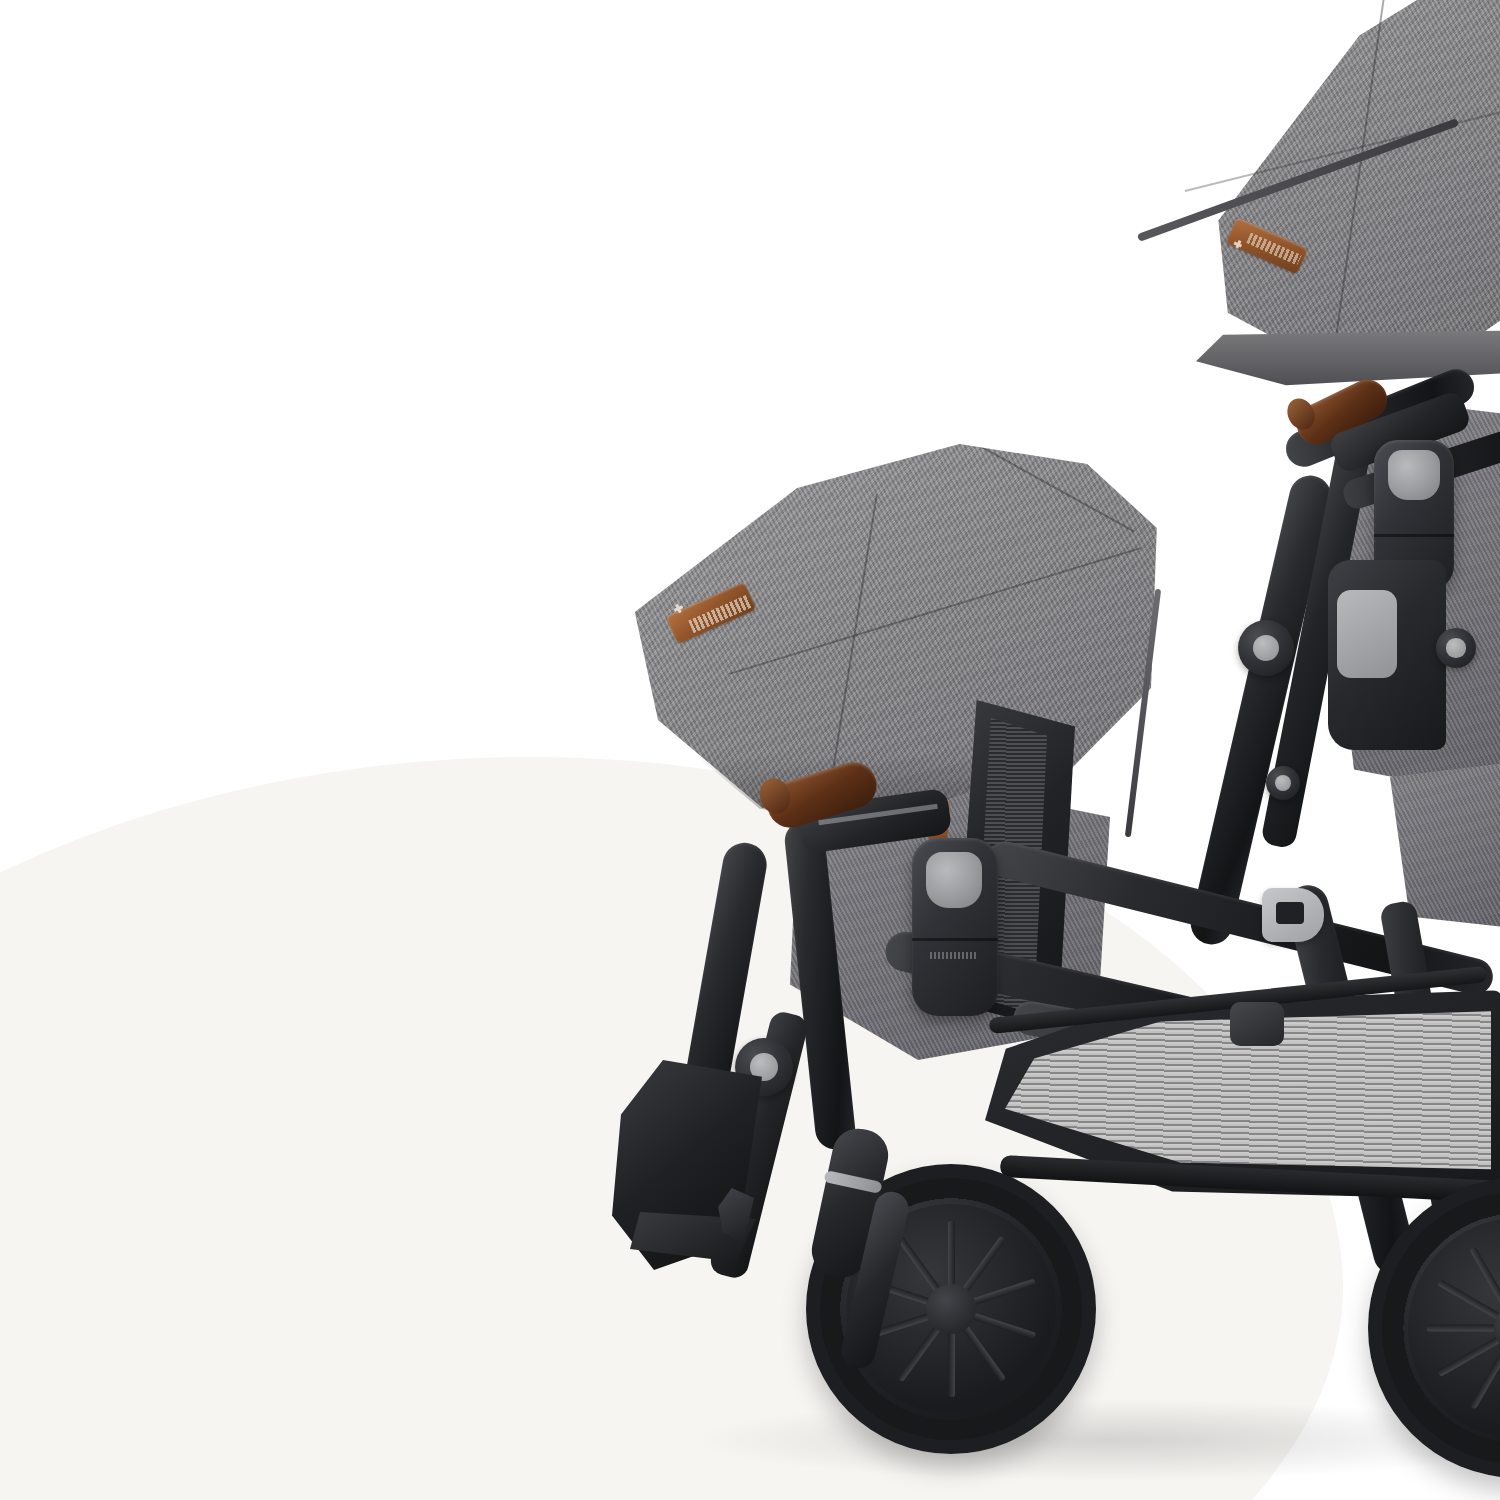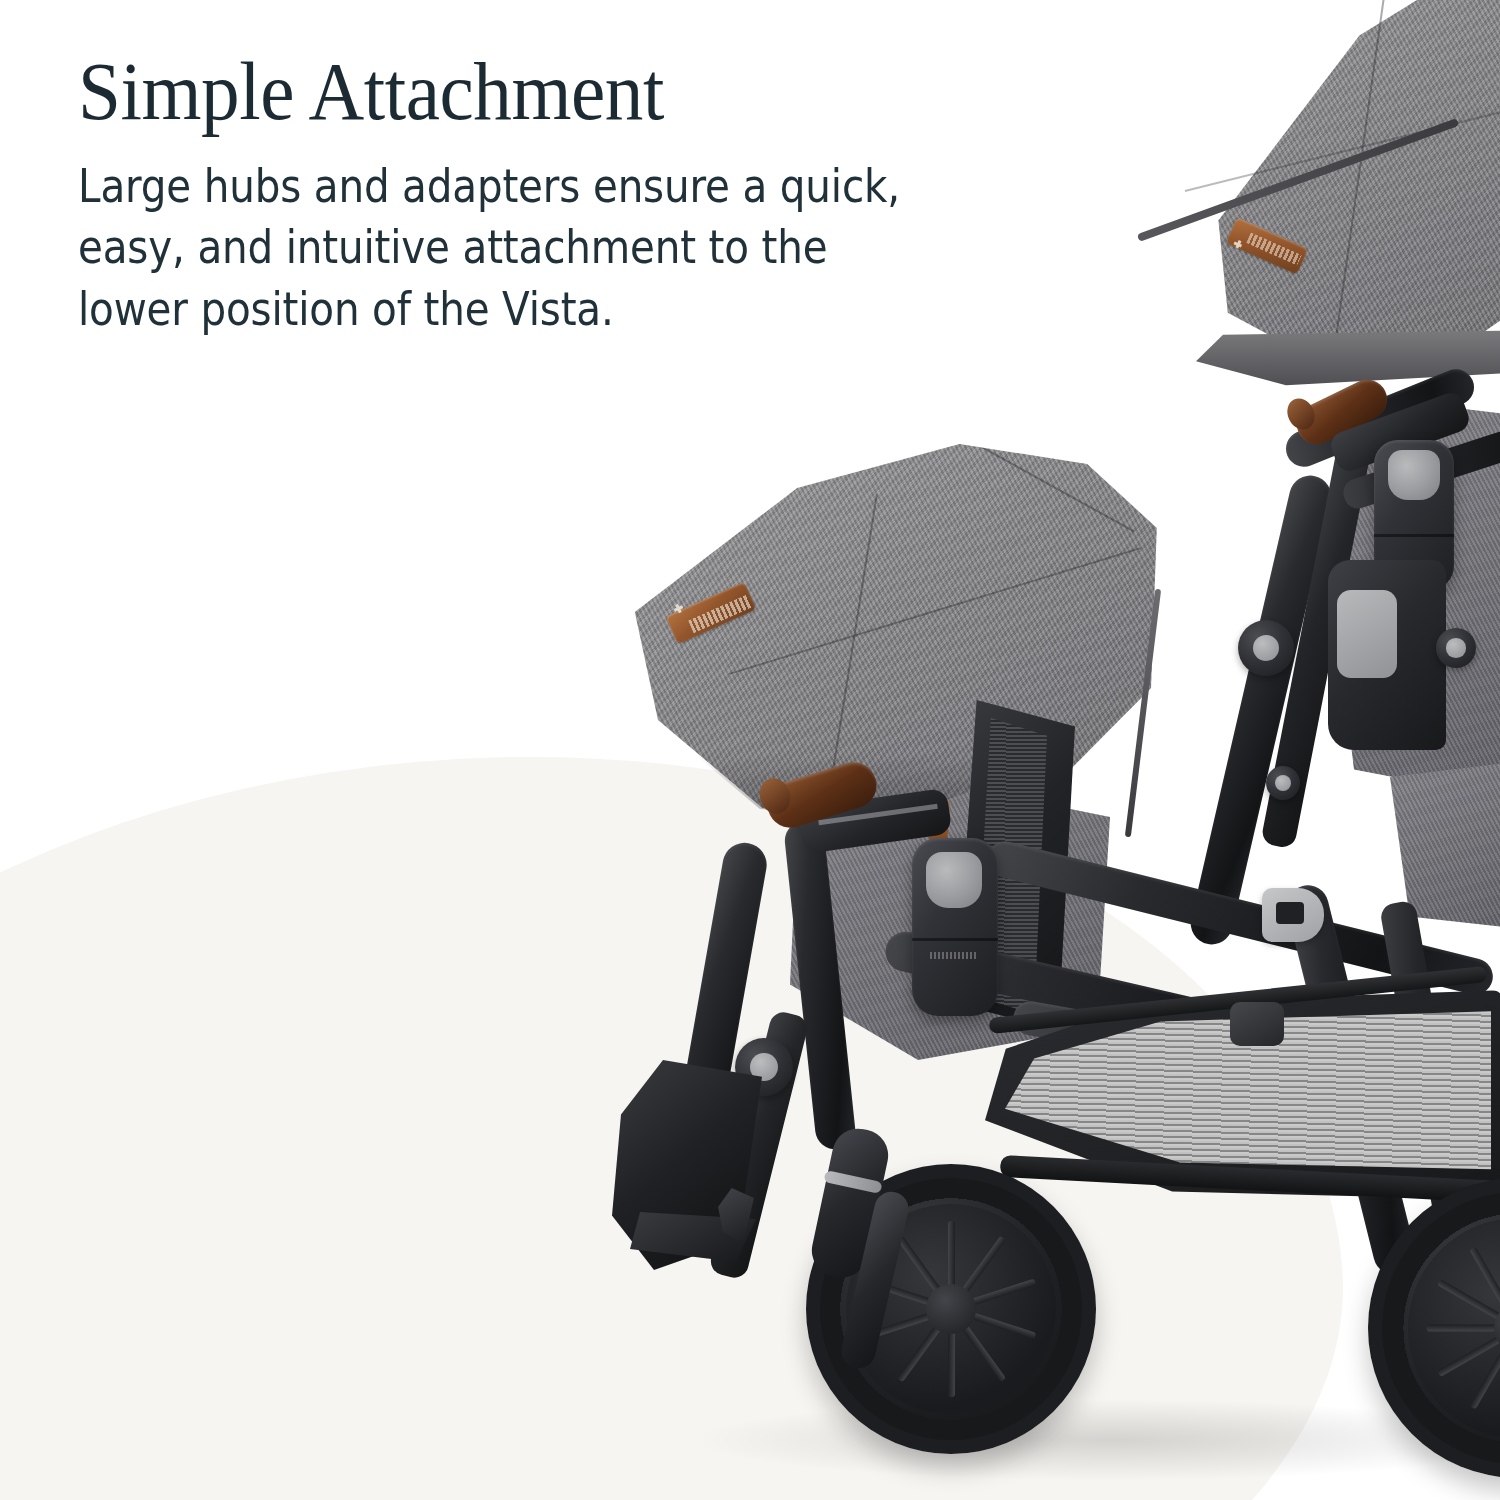--- a/index.html
+++ b/index.html
@@ -309,24 +309,20 @@
   
   .vh{position:absolute;width:1px;height:1px;overflow:hidden;clip:rect(0 0 0 0);white-space:nowrap;}
 </style>
 </head>
 <body>
 
 <div id="card">
 
   <div class="cream-blob"></div>
 
-  <div class="text-block">
-    <h1 class="headline">Simple Attachment</h1>
-    <p class="subcopy">Large hubs and adapters ensure a quick, easy, and intuitive attachment to the lower position of the Vista.</p>
-  </div>
 
   <div class="stage">
 
     <span class="vh">UPPAbaby stroller with RumbleSeat attached in the lower position of the Vista frame</span>
 
     <div id="ground-shadow"></div>
 
     <div id="rear-canopy" class="heather"></div>
     <div id="rc-seam1"></div>
     <div id="rc-seam2"></div>

